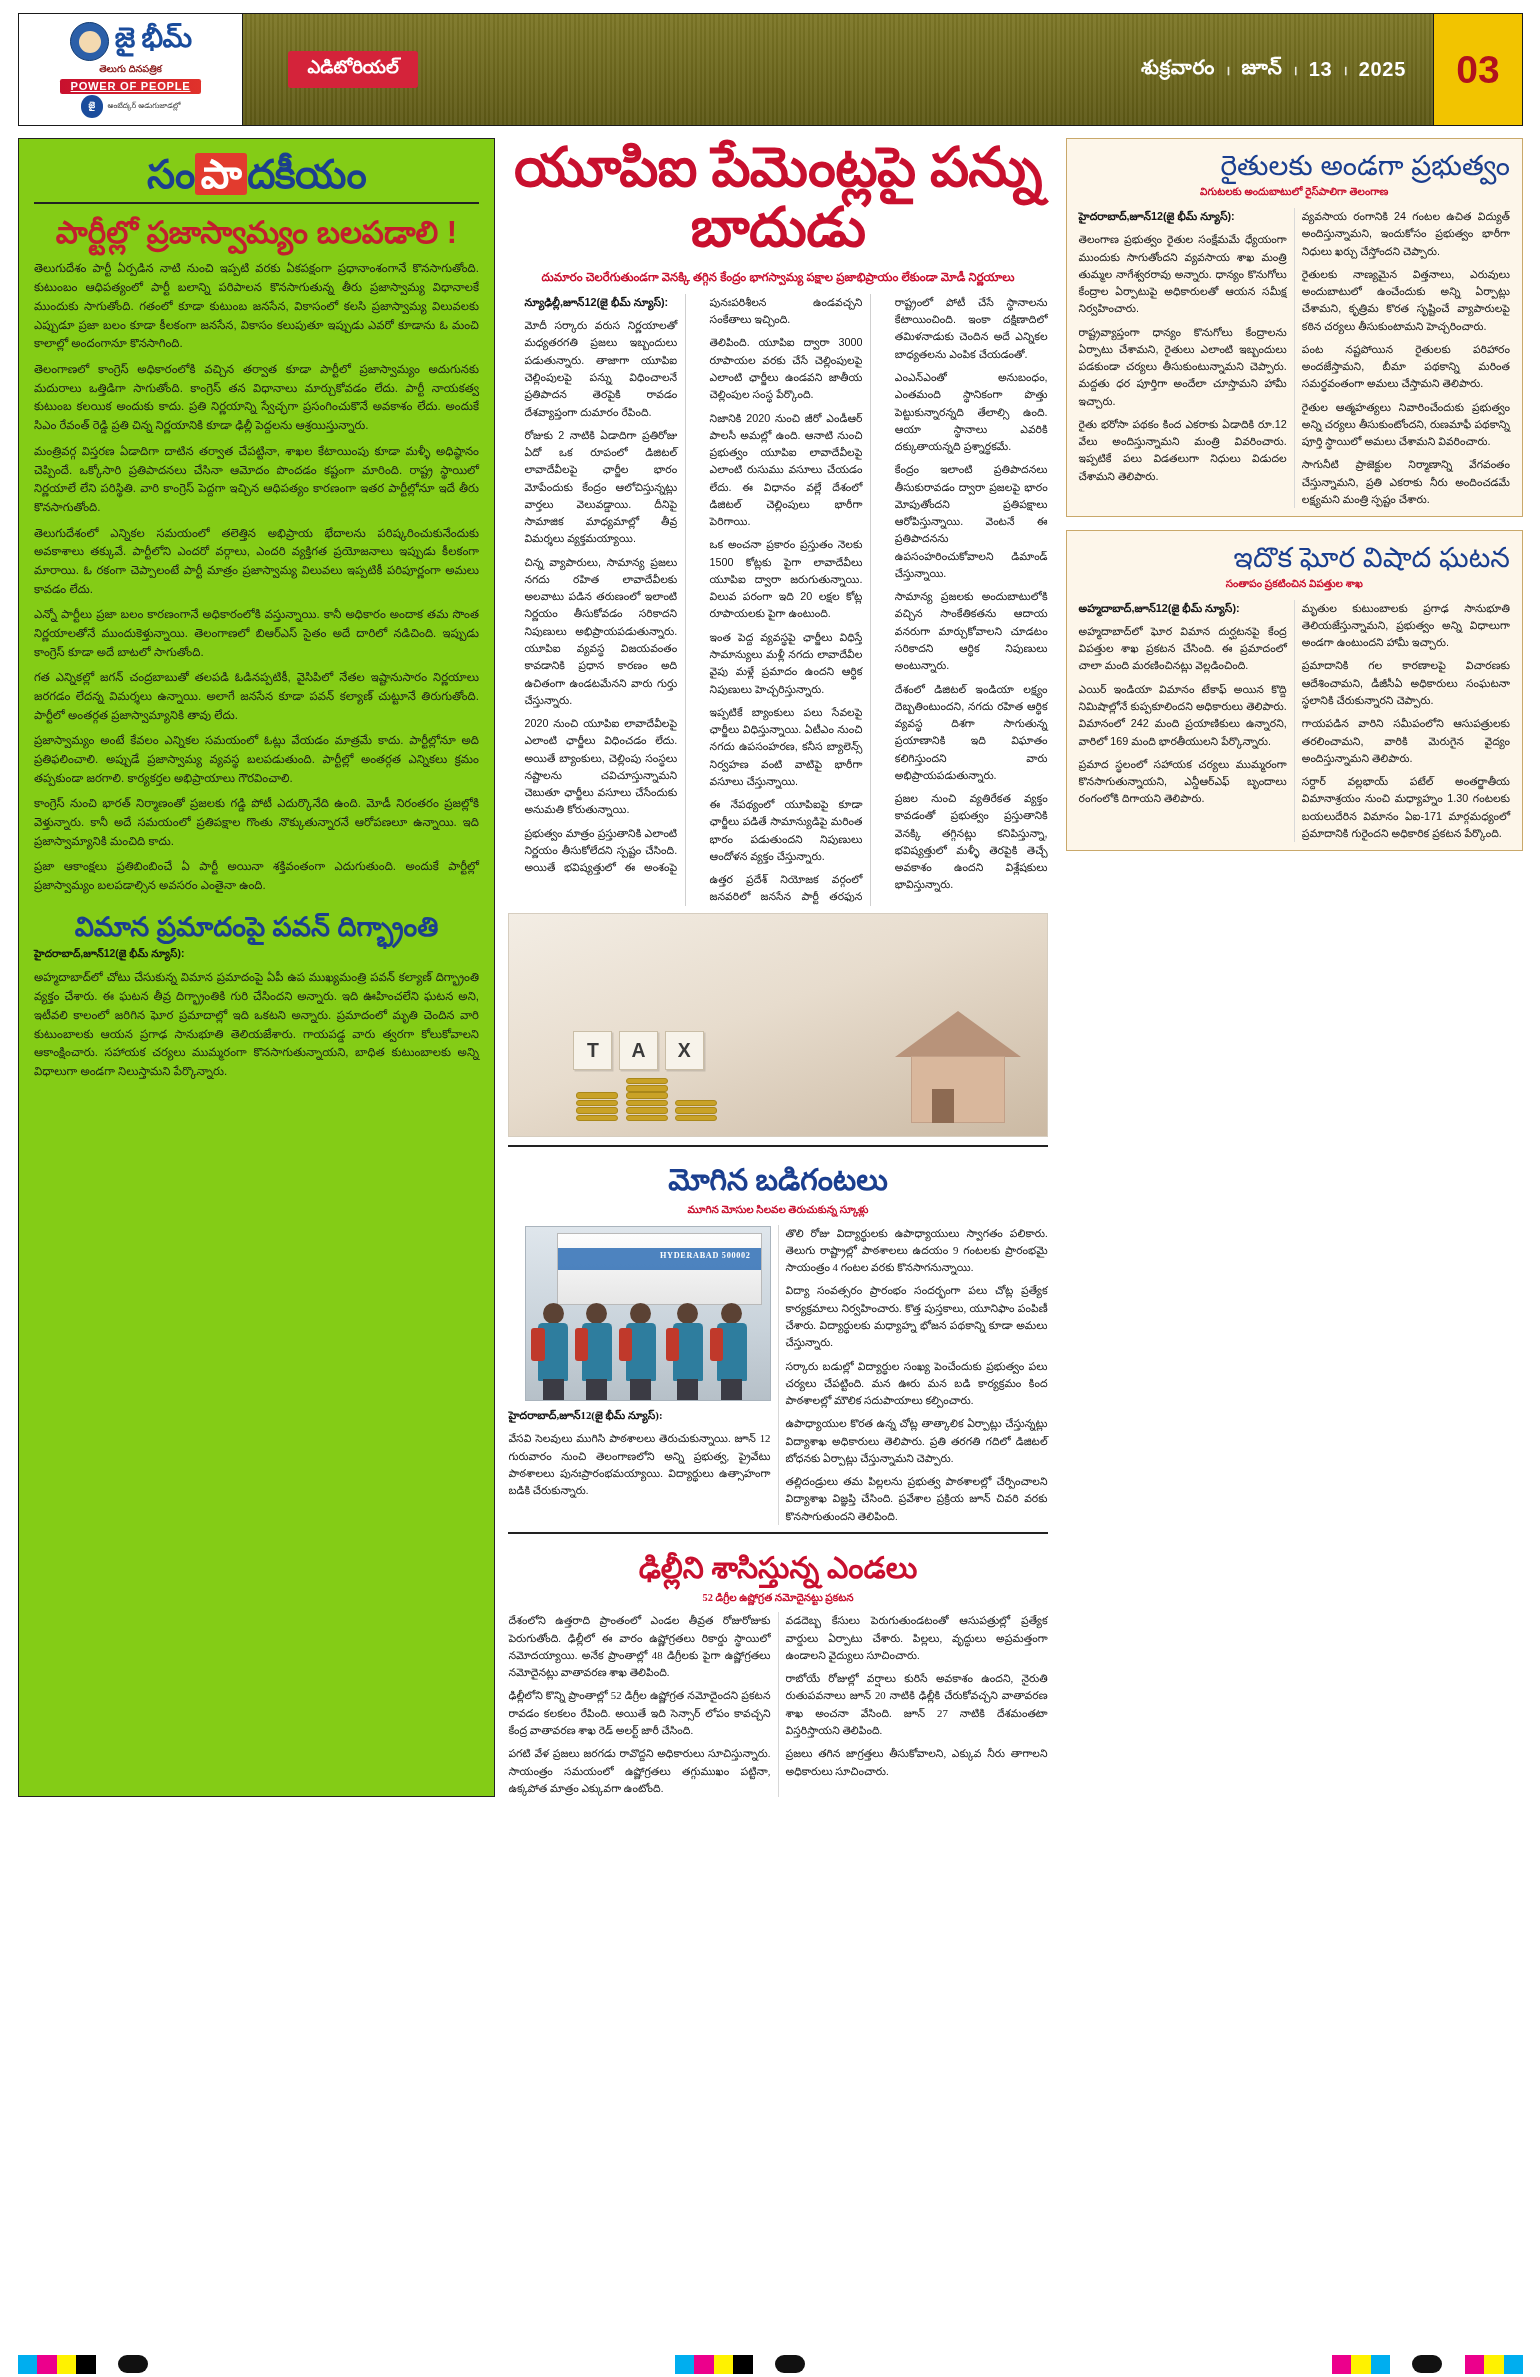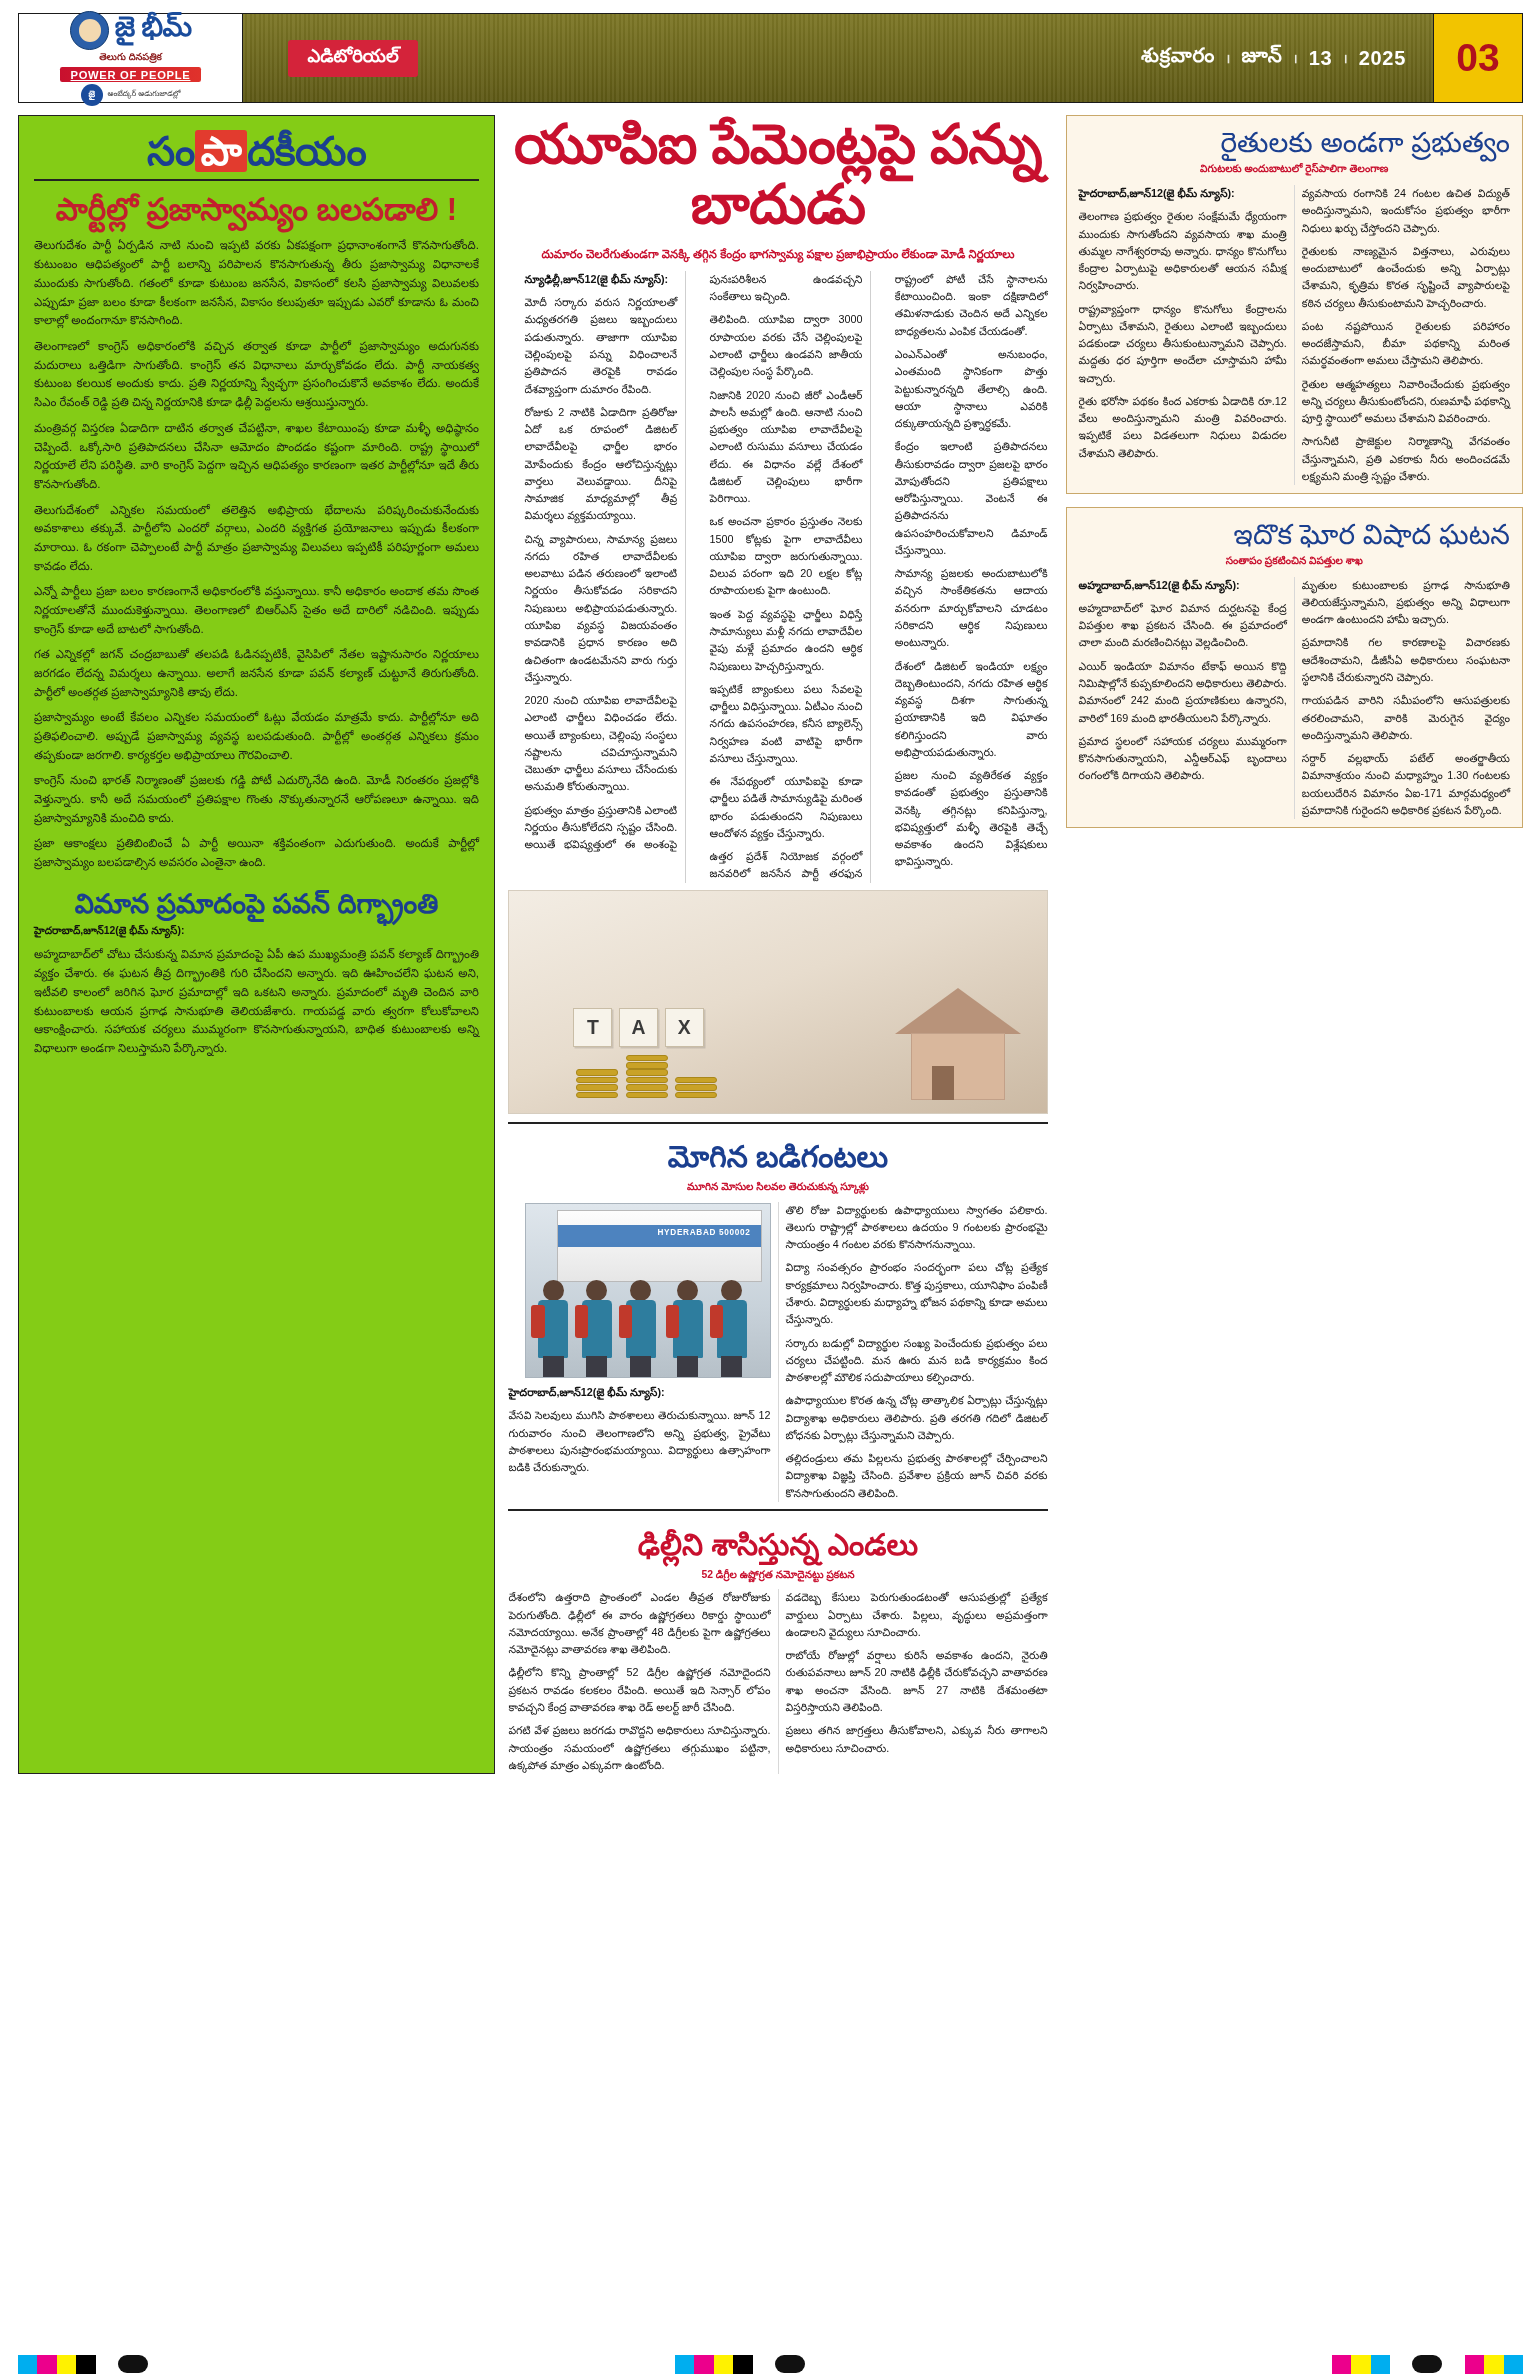--- a/index.html
+++ b/index.html
@@ -9,21 +9,21 @@
     font-family:"Liberation Sans", sans-serif;
     color:#111;
     position:relative;
     overflow:hidden;
   }
   .page { width:1541px; height:2377px; position:relative; background:#fff; padding:0; }
 
   
   .masthead {
     position:relative;
-    height:90px;
+    height:113px;
     margin:13.4px 18px 0 18px;
     border:1.5px solid #1a1a1a;
     display:flex;
     align-items:stretch;
     background:#737373;
   }
   .logo-box {
     width:224px;
     border-right:1.5px solid #1a1a1a;
     display:flex;
@@ -216,21 +216,21 @@
   .coin { width:42px; height:6.7px; border-radius:3px; background:#c9a227; border:0.7px solid #a9871a; margin-top:0.7px;}
   .tax-block {
     width:39px;height:39px;background:#f7f3ea;border:1.5px solid #c9bda6;
     display:flex;align-items:center;justify-content:center;
     font-size:19.4px;font-weight:bold;color:#3a3a3a;
     box-shadow:1.5px 1.5px 0 rgba(0,0,0,.12);
   }
   .tax-letters{position:absolute;left:64px;bottom:66px;display:flex;gap:6.7px;}
 
   
-  .story { margin-top:16.4px; }
+  .story { margin-top:16.4px;font-family:Liberation Serif, serif; }
   .story-head {
     font-size:30px; font-weight:bold; color:#1b3f8f; text-align:center;
     line-height:1.15; margin:0 0 4.5px 0;
   }
   .story-head.red { color:#c8102e; }
   .story-deck {
     font-size:10.4px; font-weight:bold; color:#c8102e; text-align:center;
     line-height:1.45; margin:0 0 7.5px 0;
   }
   .two-col { column-count:2; column-gap:15px; column-rule:0.7px solid #d8d8d8; }

